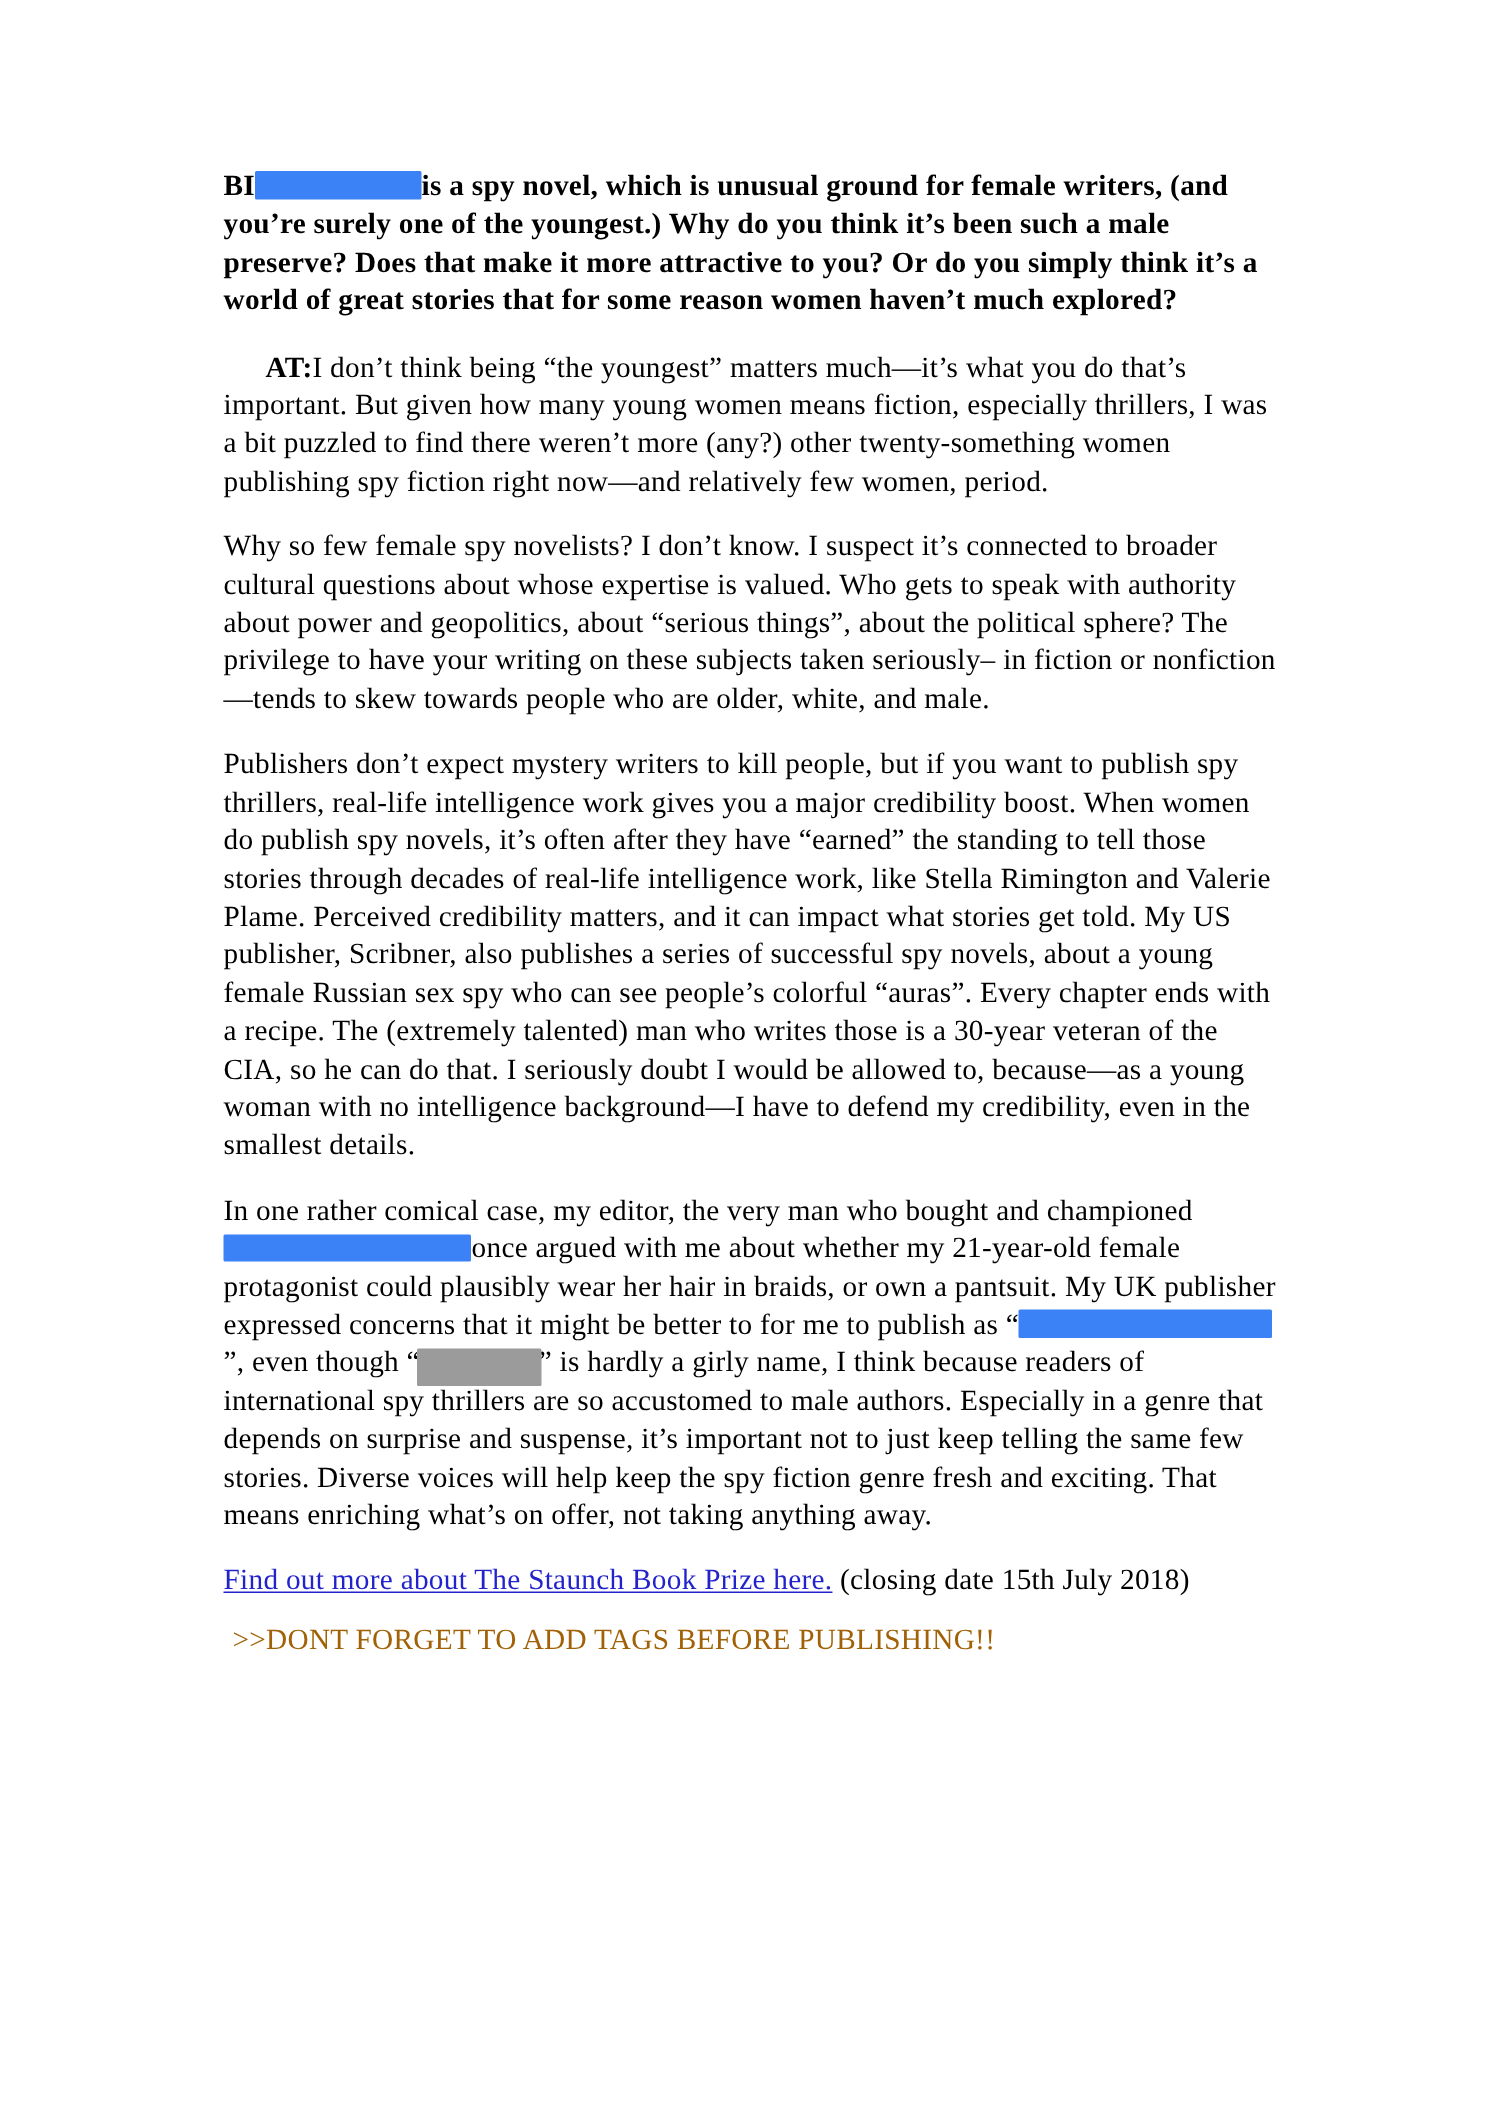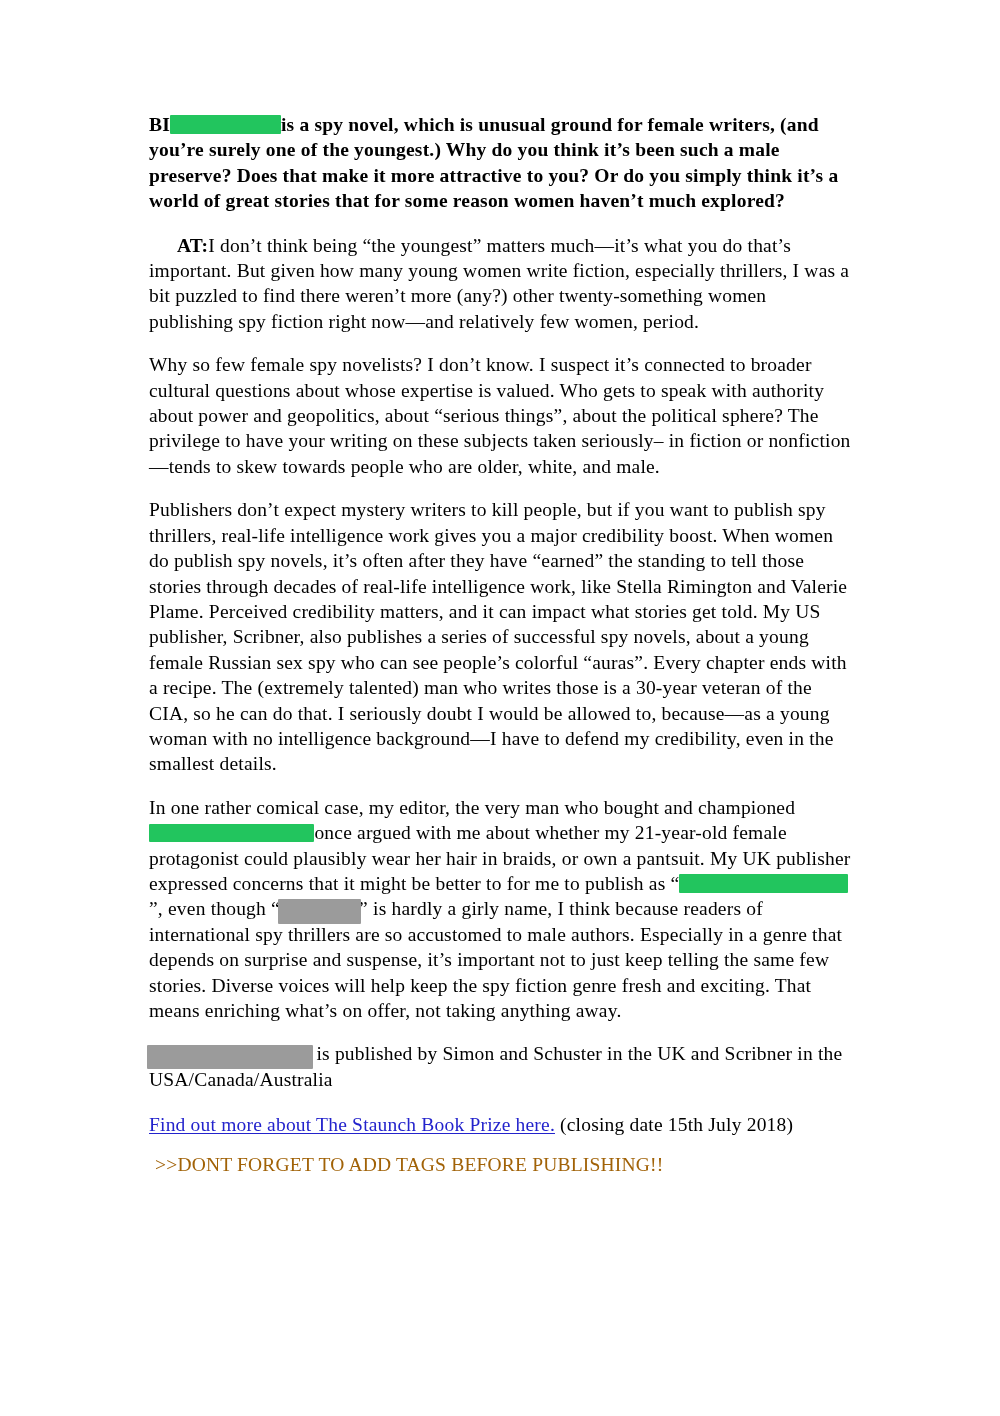--- a/index.html
+++ b/index.html
@@ -37,21 +37,21 @@
   }
 
   .spk {
     font-weight: bold;
     margin-left: 28px;
   }
 
   
   .redact {
     display: inline-block;
-    background: #22c55e;
+    background: #3b82f6;
     vertical-align: -0.16em;
     height: 0.96em;
     border-radius: 1px;
     overflow: hidden;
     color: transparent;
     user-select: none;
   }
 
   
   .redact-leak {
@@ -93,28 +93,27 @@
     margin-bottom: 20px;
   }
 </style>
 </head>
 <body>
 
 <div id="page">
 
   <p class="intro"><span>BI</span><span class="redact">REDACTED</span><span>is a spy novel, which is unusual ground for female writers, (and you’re surely one of the youngest.) Why do you think it’s been such a male preserve? Does that make it more attractive to you? Or do you simply think it’s a world of great stories that for some reason women haven’t much explored?</span></p>
 
-  <p><span class="spk">AT:</span><span>I don’t think being “the youngest” matters much—it’s what you do that’s important. But given how many young women write fiction, especially thrillers, I was a bit puzzled to find there weren’t more (any?) other twenty-something women publishing spy fiction right now—and relatively few women, period.</span></p>
+  <p><span class="spk">AT:</span><span>I don’t think being “the youngest” matters much—it’s what you do that’s important. But given how many young women means fiction, especially thrillers, I was a bit puzzled to find there weren’t more (any?) other twenty-something women publishing spy fiction right now—and relatively few women, period.</span></p>
 
   <p>Why so few female spy novelists? I don’t know. I suspect it’s connected to broader cultural questions about whose expertise is valued. Who gets to speak with authority about power and geopolitics, about “serious things”, about the political sphere? The privilege to have your writing on these subjects taken seriously– in fiction or nonfiction—tends to skew towards people who are older, white, and male.</p>
 
   <p>Publishers don’t expect mystery writers to kill people, but if you want to publish spy thrillers, real-life intelligence work gives you a major credibility boost. When women do publish spy novels, it’s often after they have “earned” the standing to tell those stories through decades of real-life intelligence work, like Stella Rimington and Valerie Plame. Perceived credibility matters, and it can impact what stories get told. My US publisher, Scribner, also publishes a series of successful spy novels, about a young female Russian sex spy who can see people’s colorful “auras”. Every chapter ends with a recipe. The (extremely talented) man who writes those is a 30-year veteran of the CIA, so he can do that. I seriously doubt I would be allowed to, because—as a young woman with no intelligence background—I have to defend my credibility, even in the smallest details.</p>
 
   <p><span>In one rather comical case, my editor, the very man who bought and championed</span><span>&nbsp;</span><span class="redact">REDACTED TITLE</span><span>once argued with me about whether my 21-year-old female protagonist could plausibly wear her hair in braids, or own a pantsuit. My UK publisher expressed concerns that it might be better to for me to publish as “</span><span class="redact">REDACTED NAME</span><span>”, even though “</span><span class="redact-leak">REDACT</span><span>” is hardly a girly name, I think because readers of international spy thrillers are so accustomed to male authors. Especially in a genre that depends on surprise and suspense, it’s important not to just keep telling the same few stories. Diverse voices will help keep the spy fiction genre fresh and exciting. That means enriching what’s on offer, not taking anything away.</span></p>
 
-  <p class="pub-note"><span class="redact-leak">MARIAS CANDLE</span><span>&nbsp;</span><span>is published by Simon and Schuster in the UK and Scribner in the USA/Canada/Australia</span></p>
 
 
   <p class="linkline"><a class="doclink" href="#">Find out more about The Staunch Book Prize here.</a><span> (closing date 15th July 2018)</span></p>
 
   <p class="caps-note">&gt;&gt;DONT FORGET TO ADD TAGS BEFORE PUBLISHING!!</p>
 
 </div>
 
 </body></html>

